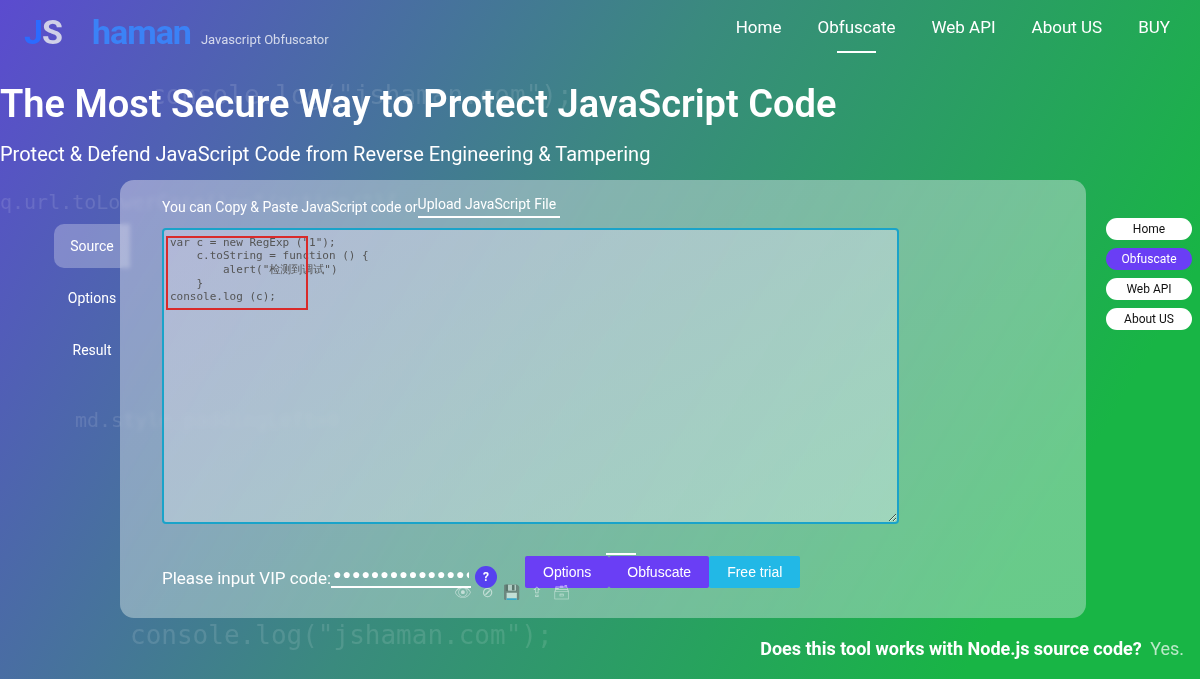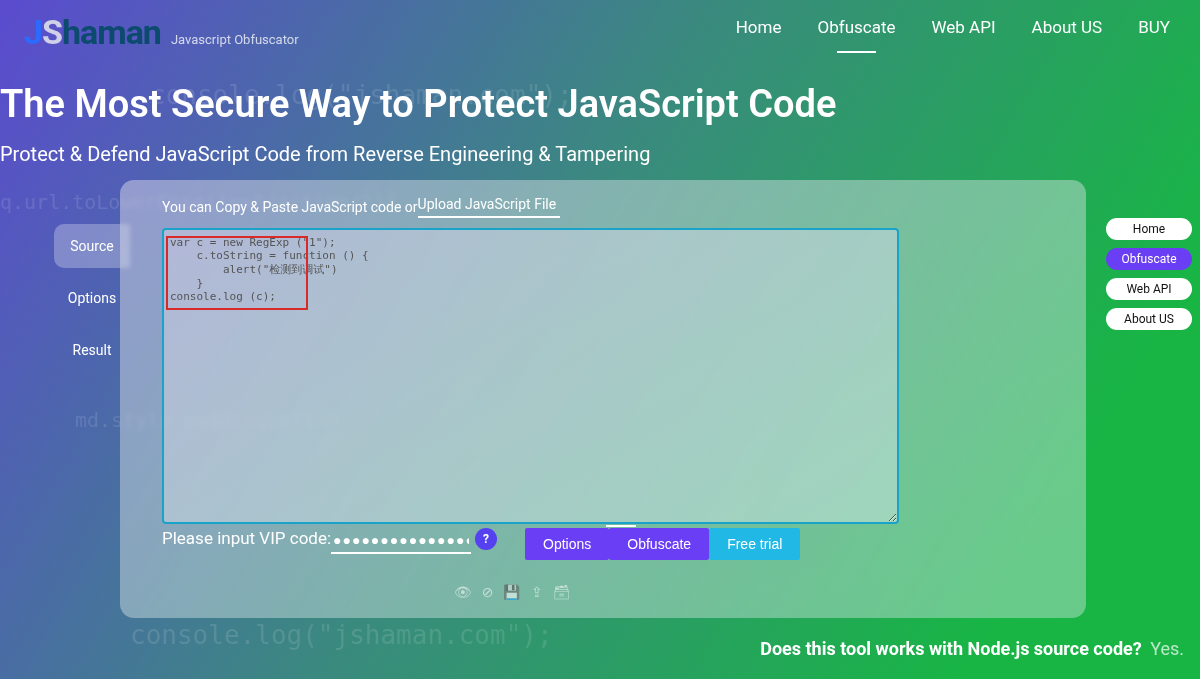--- a/index.html
+++ b/index.html
@@ -34,21 +34,21 @@
       display: flex;
       align-items: baseline;
     }
     .logo-main {
       font-size: 34px;
       font-weight: 700;
       letter-spacing: -1px;
     }
     .logo-j { color: #2b6bff; }
     .logo-s { color: #d0d0e8; }
-    .logo-rest { color: #0c4a6e; }
+    .logo-rest { color: #3b82f6; margin-left: 30px; }
     .logo-sub {
       font-size: 13px;
       color: rgba(255,255,255,0.75);
       margin-left: 10px;
     }
     .top-nav {
       margin-left: auto;
       display: flex;
       gap: 36px;
     }
@@ -153,23 +153,23 @@
       left: 166px;
       top: 236px;
       width: 142px;
       height: 74px;
       border: 2px solid #d92a2a;
       pointer-events: none;
       z-index: 30;
     }
 
     .bottom-row {
-      margin-top: 0;
-      display: flex;
-      align-items: flex-start;
+      margin-top: 28px;
+      display: flex;
+      align-items: flex-end;
     }
     .vip-label {
       font-size: 17px;
       color: #fff;
     }
     .vip-input {
       width: 140px;
       border: none;
       border-bottom: 2px solid #fff;
       background: transparent;

